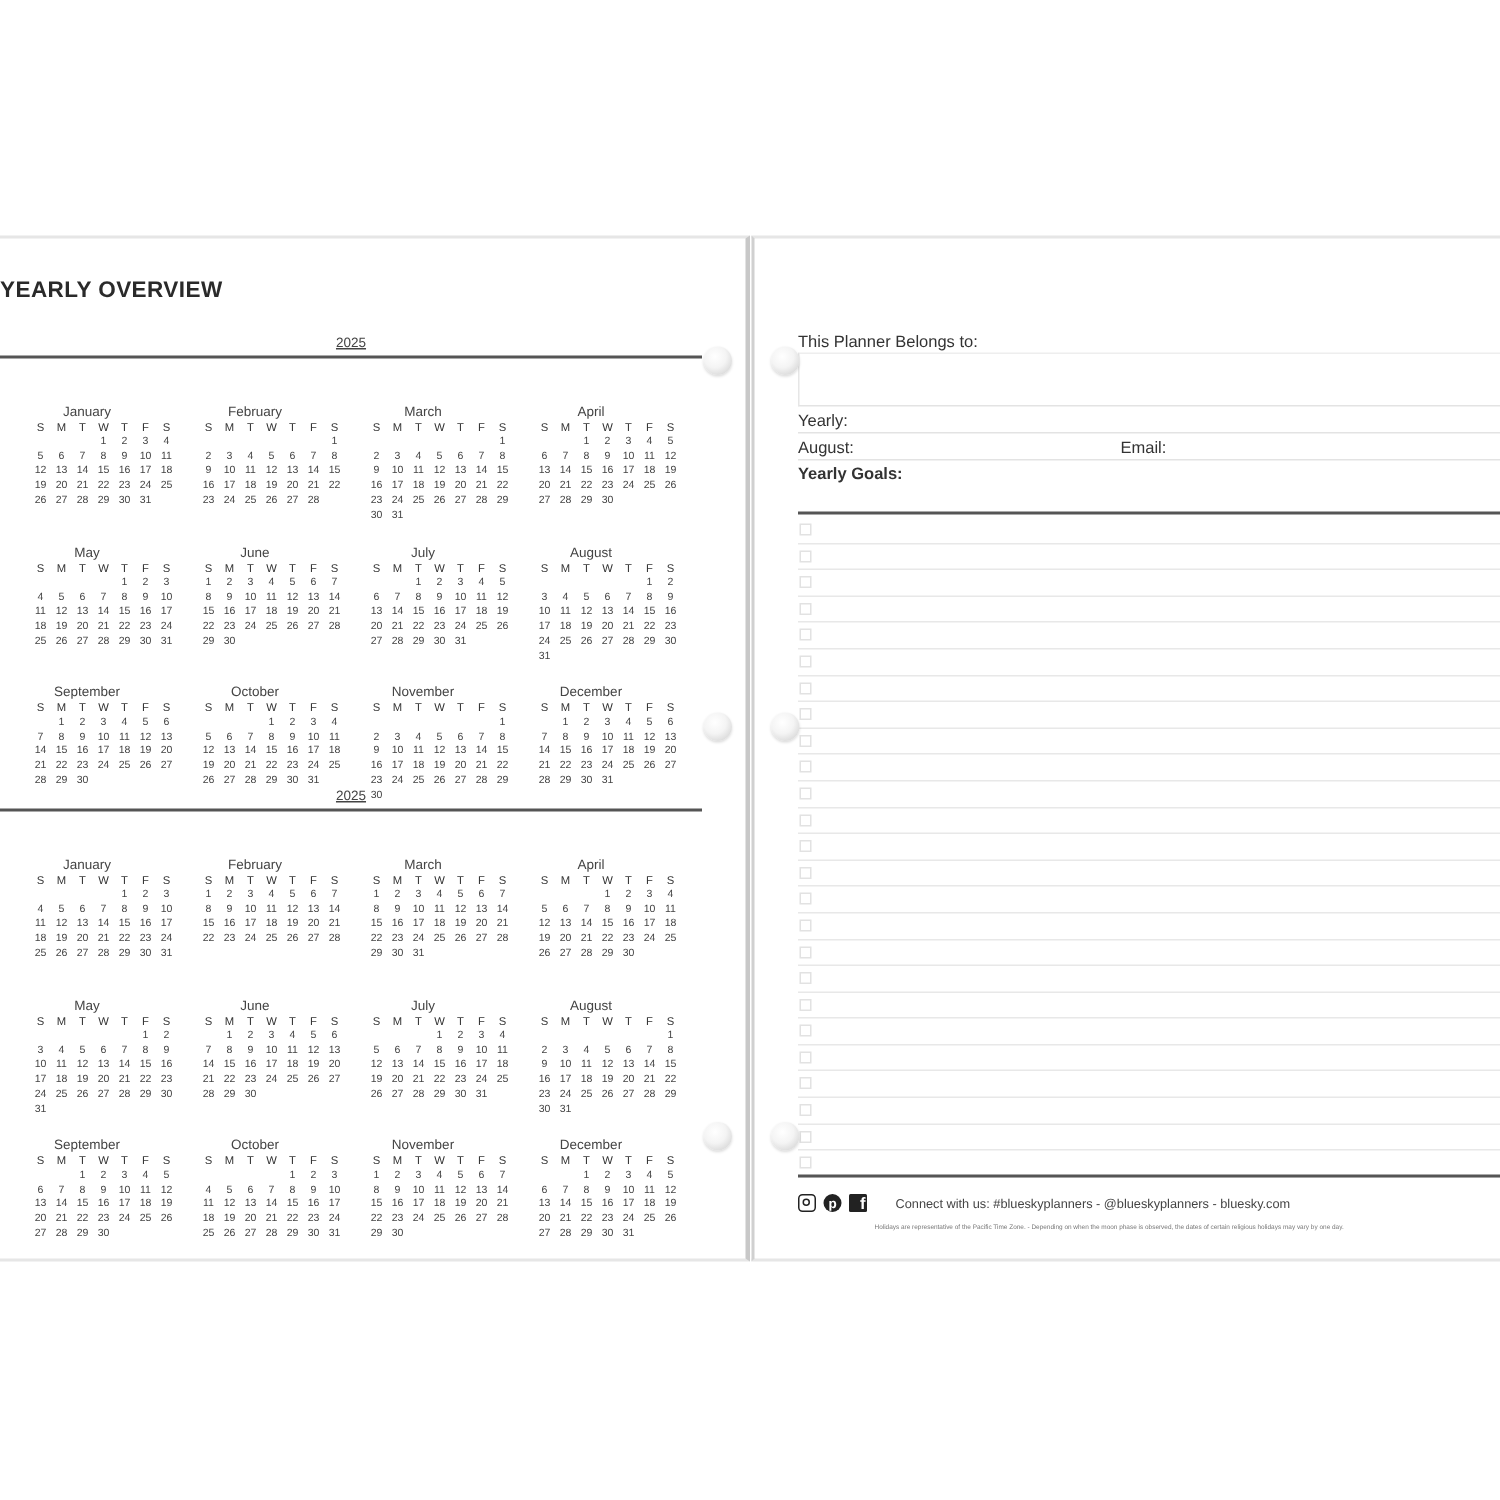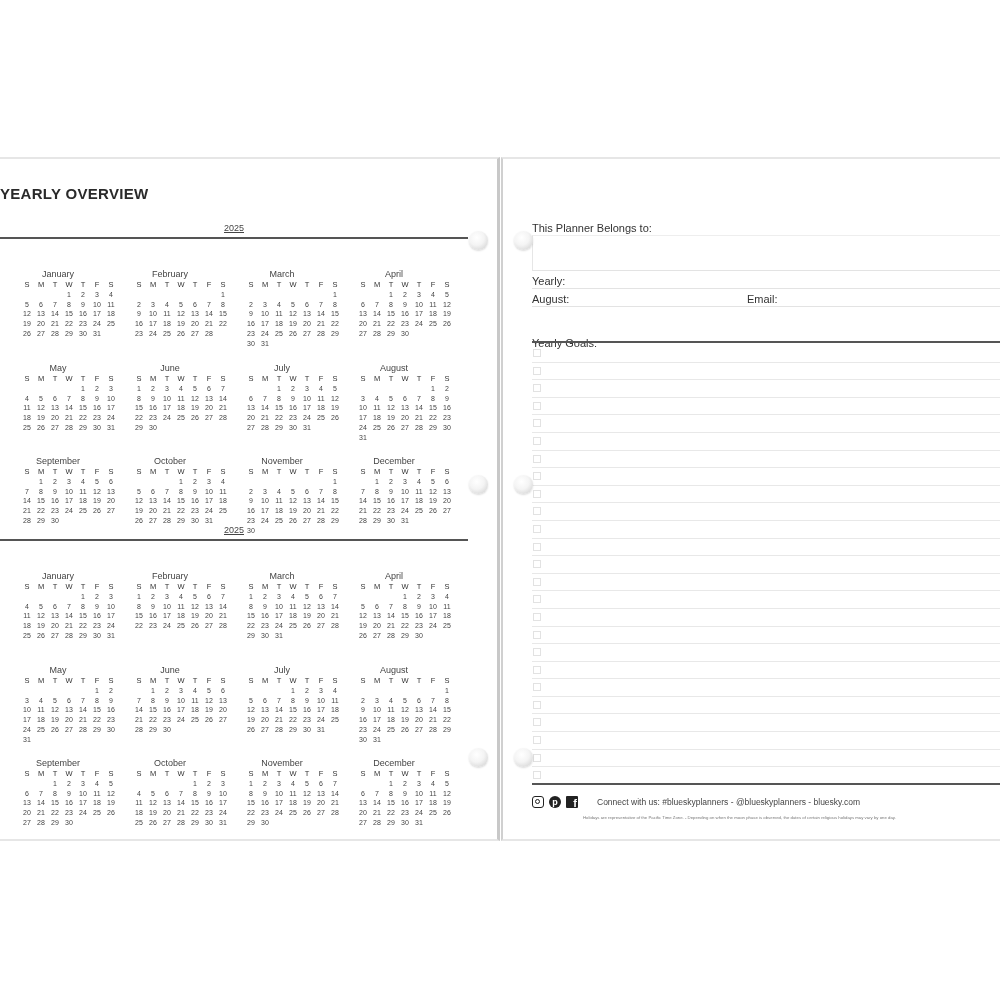--- a/index.html
+++ b/index.html
@@ -1161,21 +1161,21 @@
     <div class="rp-label" style="left:29px; top:63px;">This Planner Belongs to:</div>
     <div class="name-box"></div>
 
     <div class="rp-label" style="left:29px; top:116px;">Yearly:</div>
     <div class="rp-line" style="left:29px; top:129px; width:480px;"></div>
 
     <div class="rp-label" style="left:29px; top:134px;">August:</div>
     <div class="rp-label" style="left:244px; top:134px;">Email:</div>
     <div class="rp-line" style="left:29px; top:147px; width:480px;"></div>
 
-    <div class="rp-label" style="left:29px; top:178px;">Yearly Goals:</div>
+    <div class="rp-label" style="left:29px; top:151px;font-weight:bold;">Yearly Goals:</div>
     <div class="rp-rule" style="left:29px; top:182px; width:480px;"></div>
 
     <div class="goals">
         <div class="goal-row">
           <span class="cb"></span>
         </div>
         <div class="goal-row">
           <span class="cb"></span>
         </div>
         <div class="goal-row">

